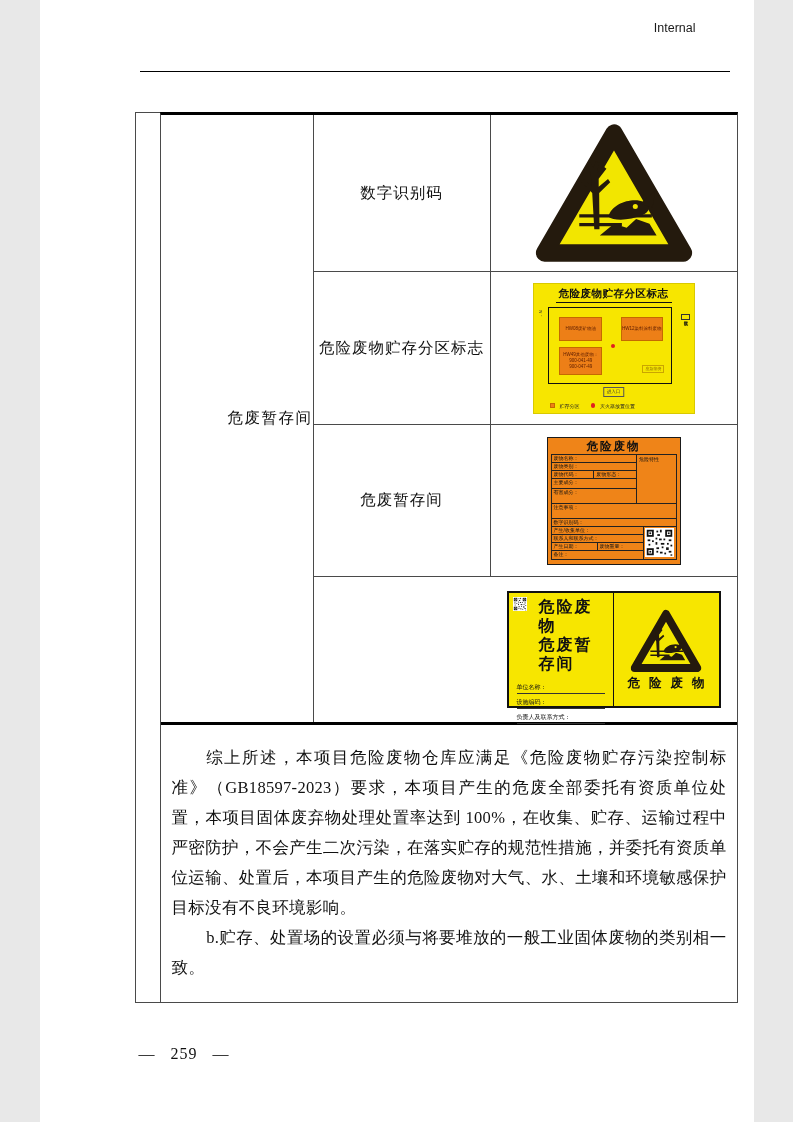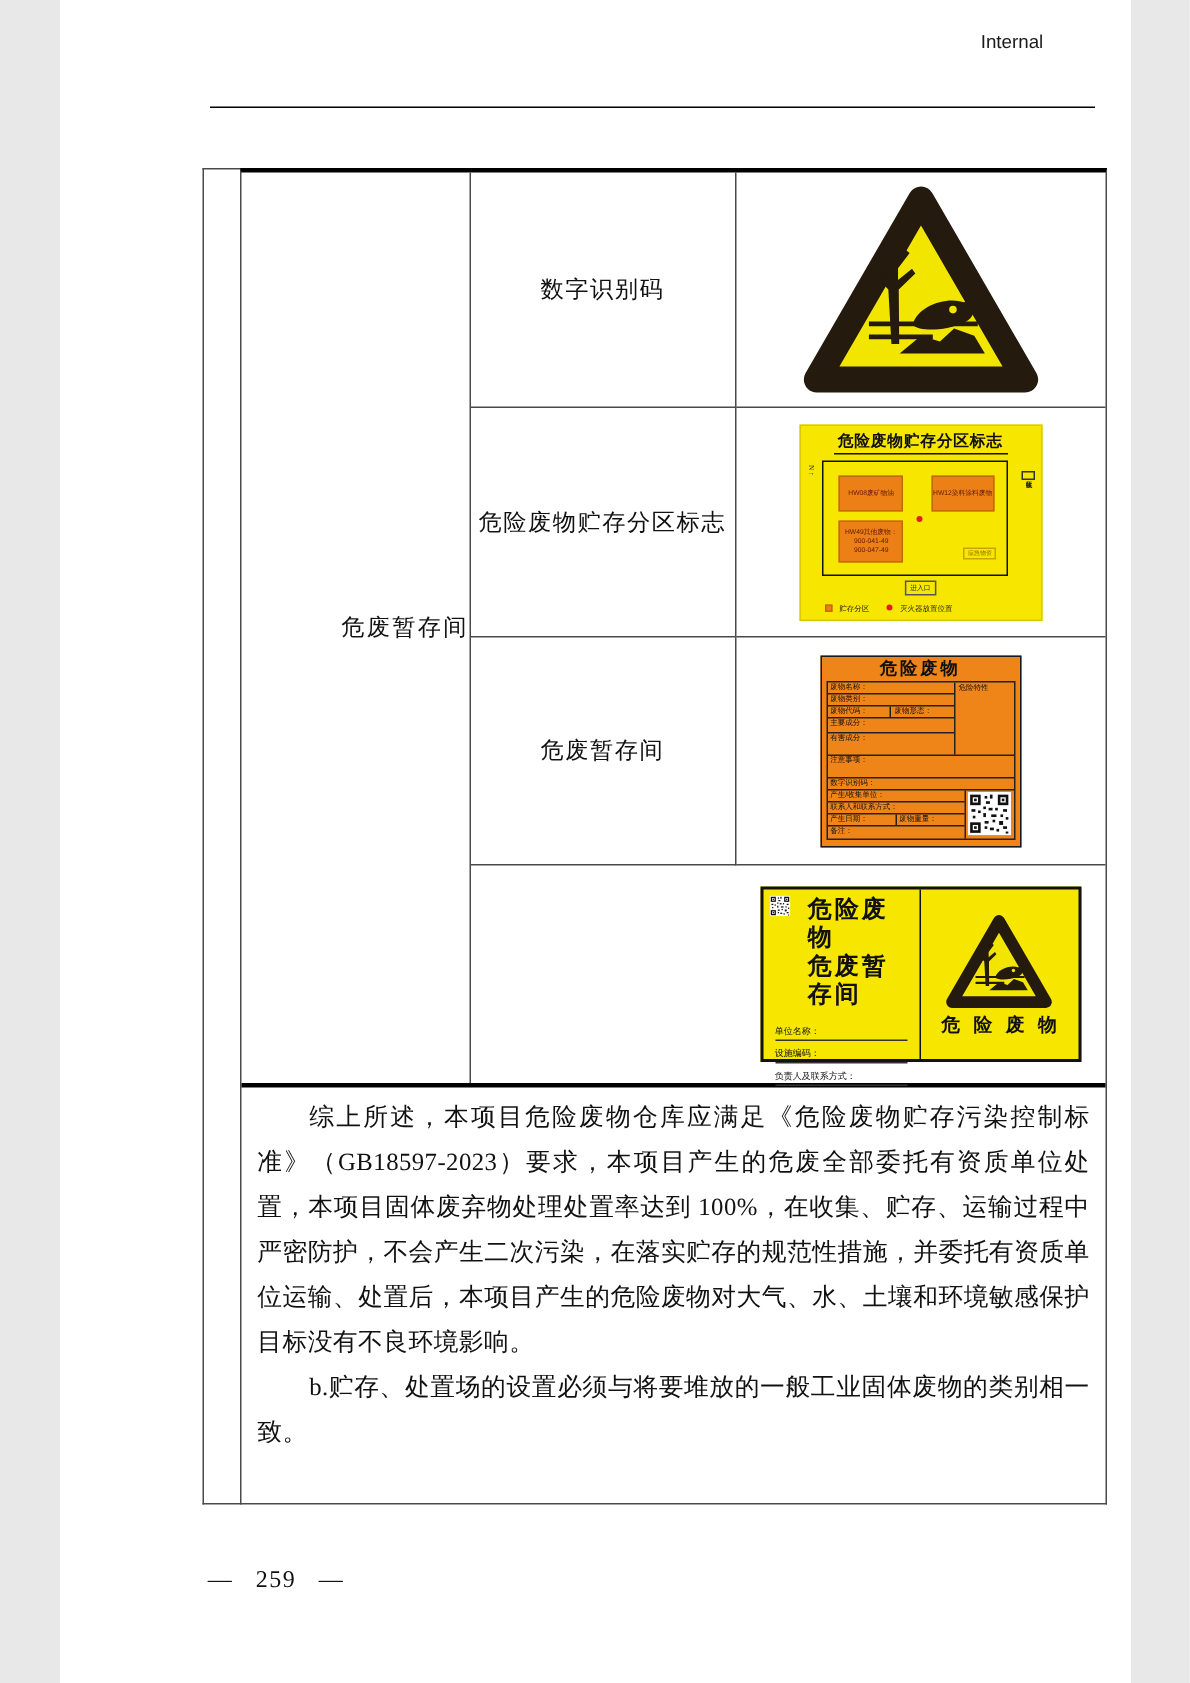--- a/index.html
+++ b/index.html
@@ -28,21 +28,21 @@
   .cell { display:flex; align-items:center; justify-content:center; }
   .room   { grid-area:1/1/5/2; border-right:1px solid #4a4a4a; font-size:15.5px; letter-spacing:1.5px;justify-content:flex-end; }
   .lblcell{ border-right:1px solid #4a4a4a; border-bottom:1px solid #4a4a4a; font-size:15.5px; letter-spacing:1px; text-align:center; }
   .imgcell{ border-bottom:1px solid #4a4a4a; }
   .l1{grid-area:1/2/2/3} .i1{grid-area:1/3/2/4}
   .l2{grid-area:2/2/3/3} .i2{grid-area:2/3/3/4}
   .l3{grid-area:3/2/4/3} .i3{grid-area:3/3/4/4}
   .l4{grid-area:4/2/5/3; border-bottom:none} .i4{grid-area:4/3/5/4; border-bottom:none}
   .textcell {
     grid-area:5/1/6/4; border-top:3px solid #000;
-    padding:5px 10px 0 11px; font-size:16.5px; line-height:30px;
+    padding:18px 10px 0 11px; font-size:16.5px; line-height:30px;
     text-align:justify; letter-spacing:0.3px;
   }
   .textcell p { text-indent:2.1em; }
 
   .pageno {
     position:absolute; left:99px; top:1045px; font-size:16px; letter-spacing:1px;
     display:flex; gap:15px; align-items:center;
   }
 
   

